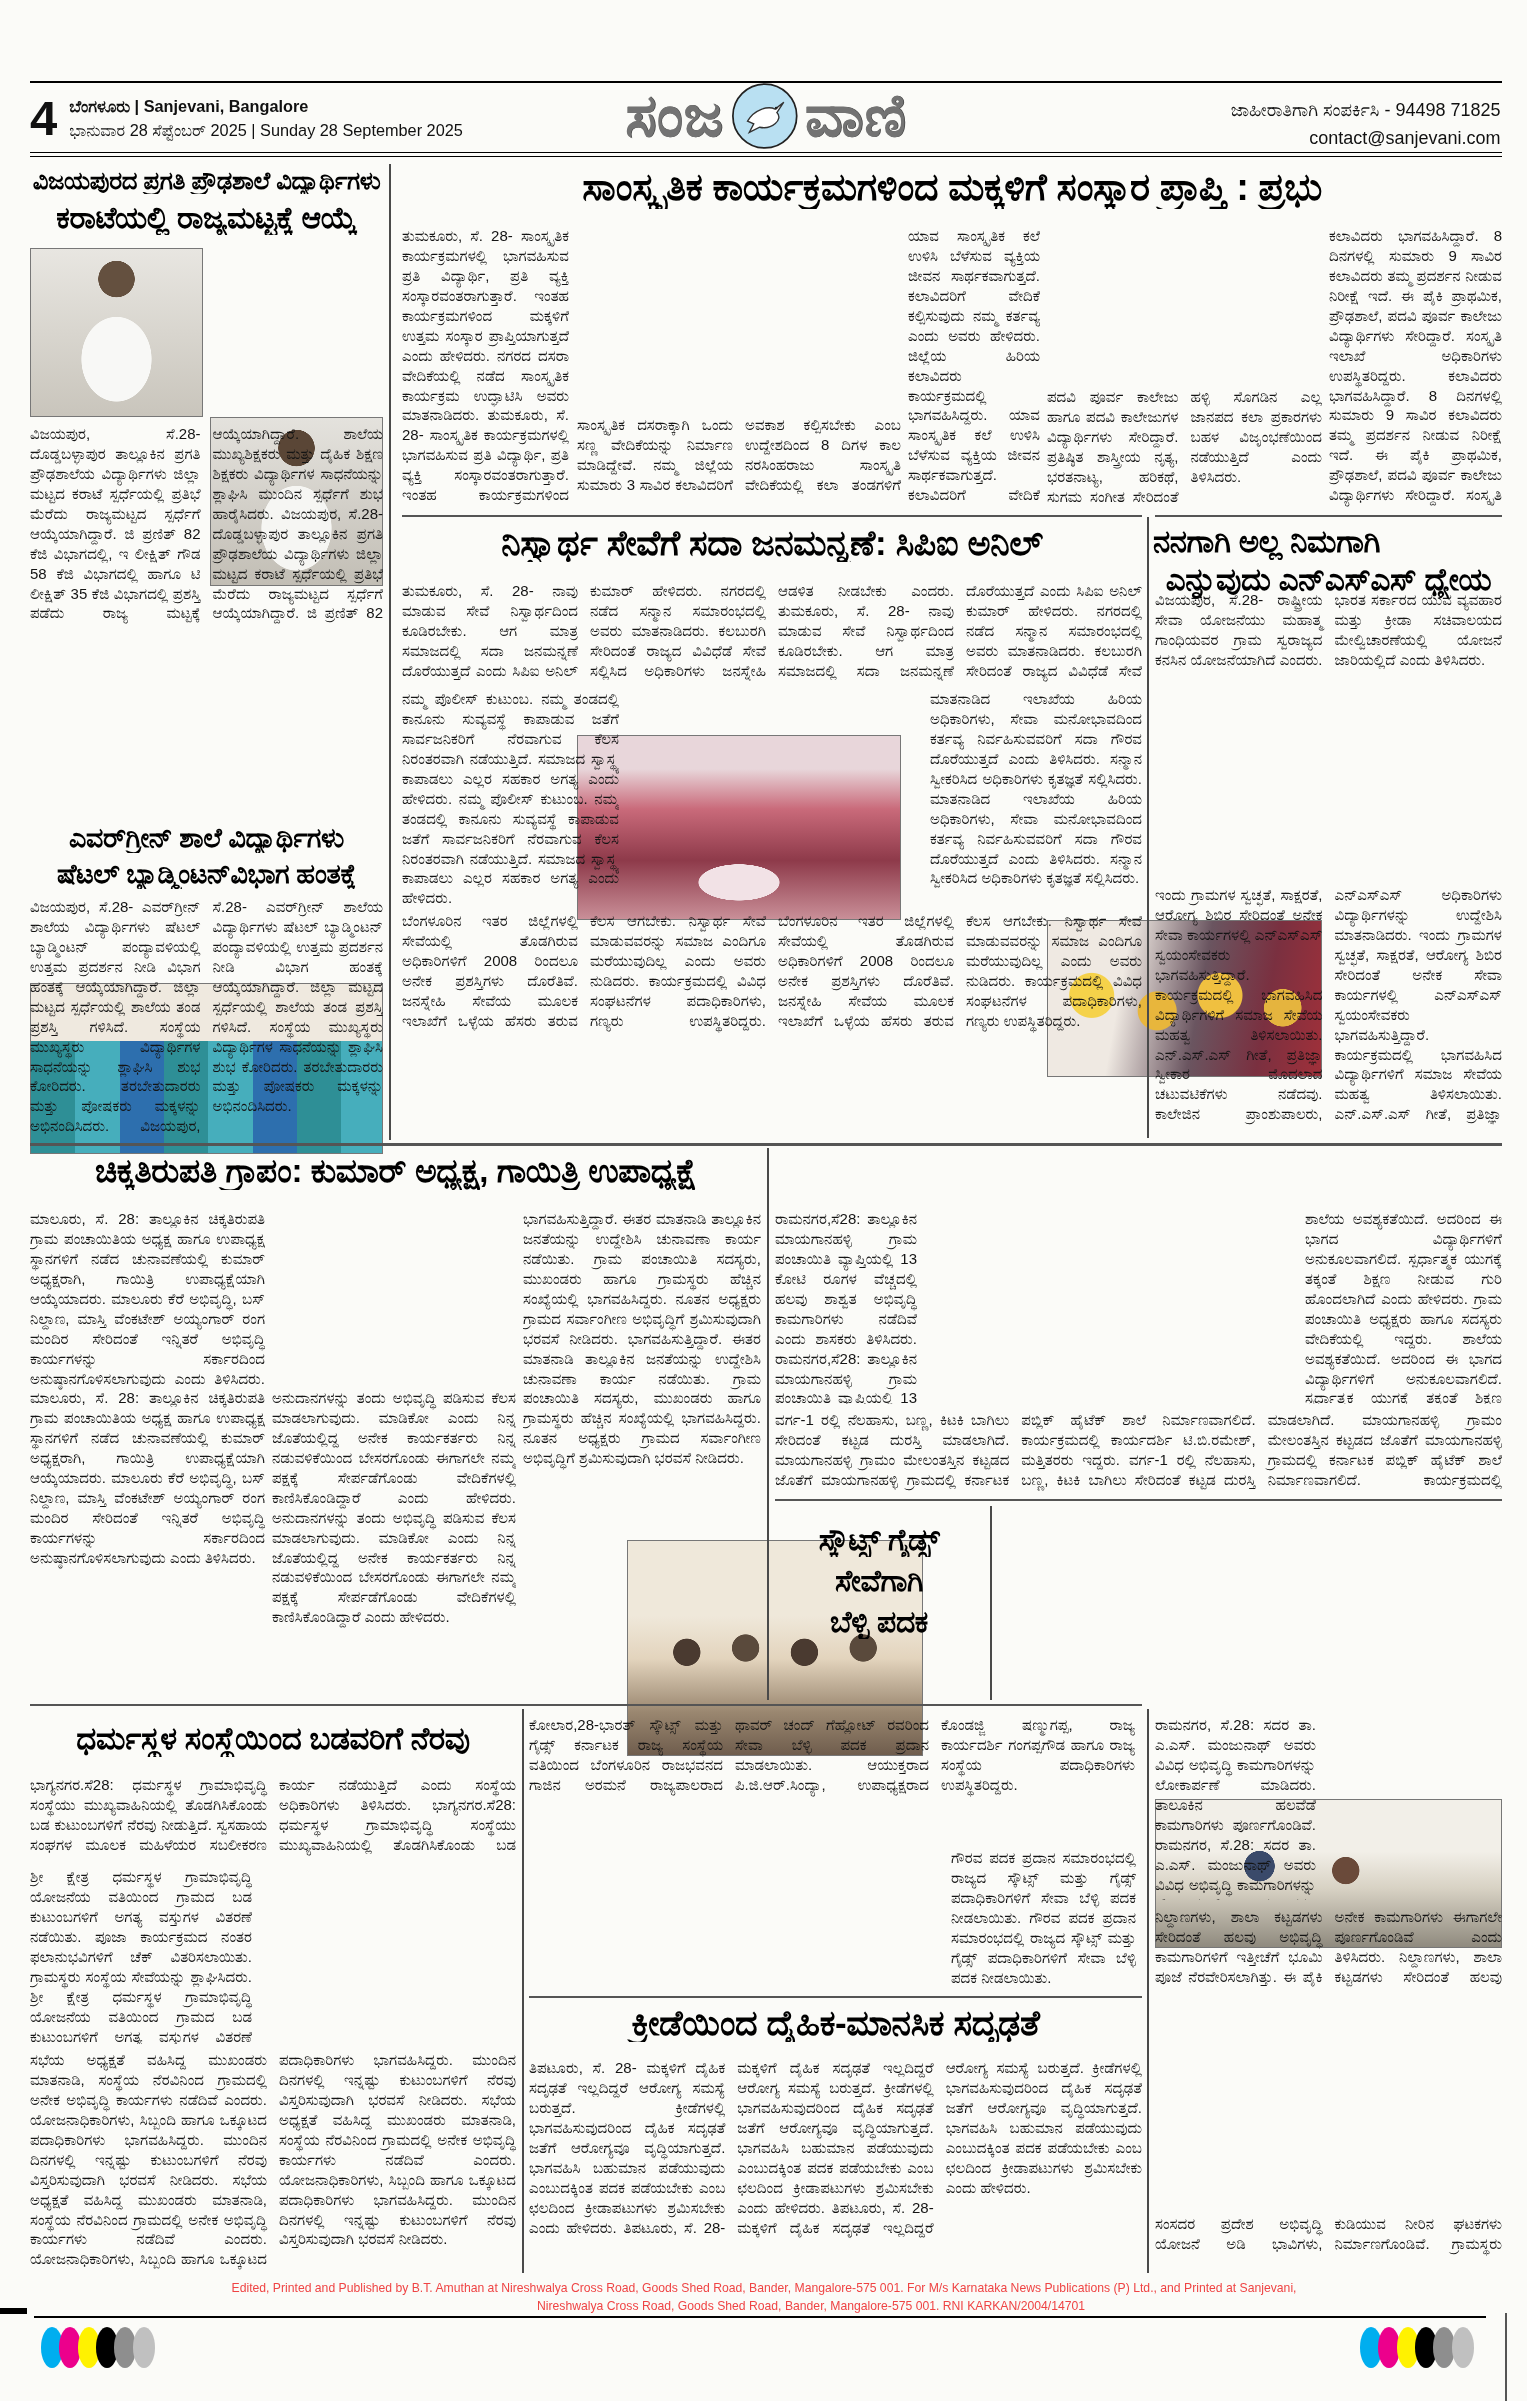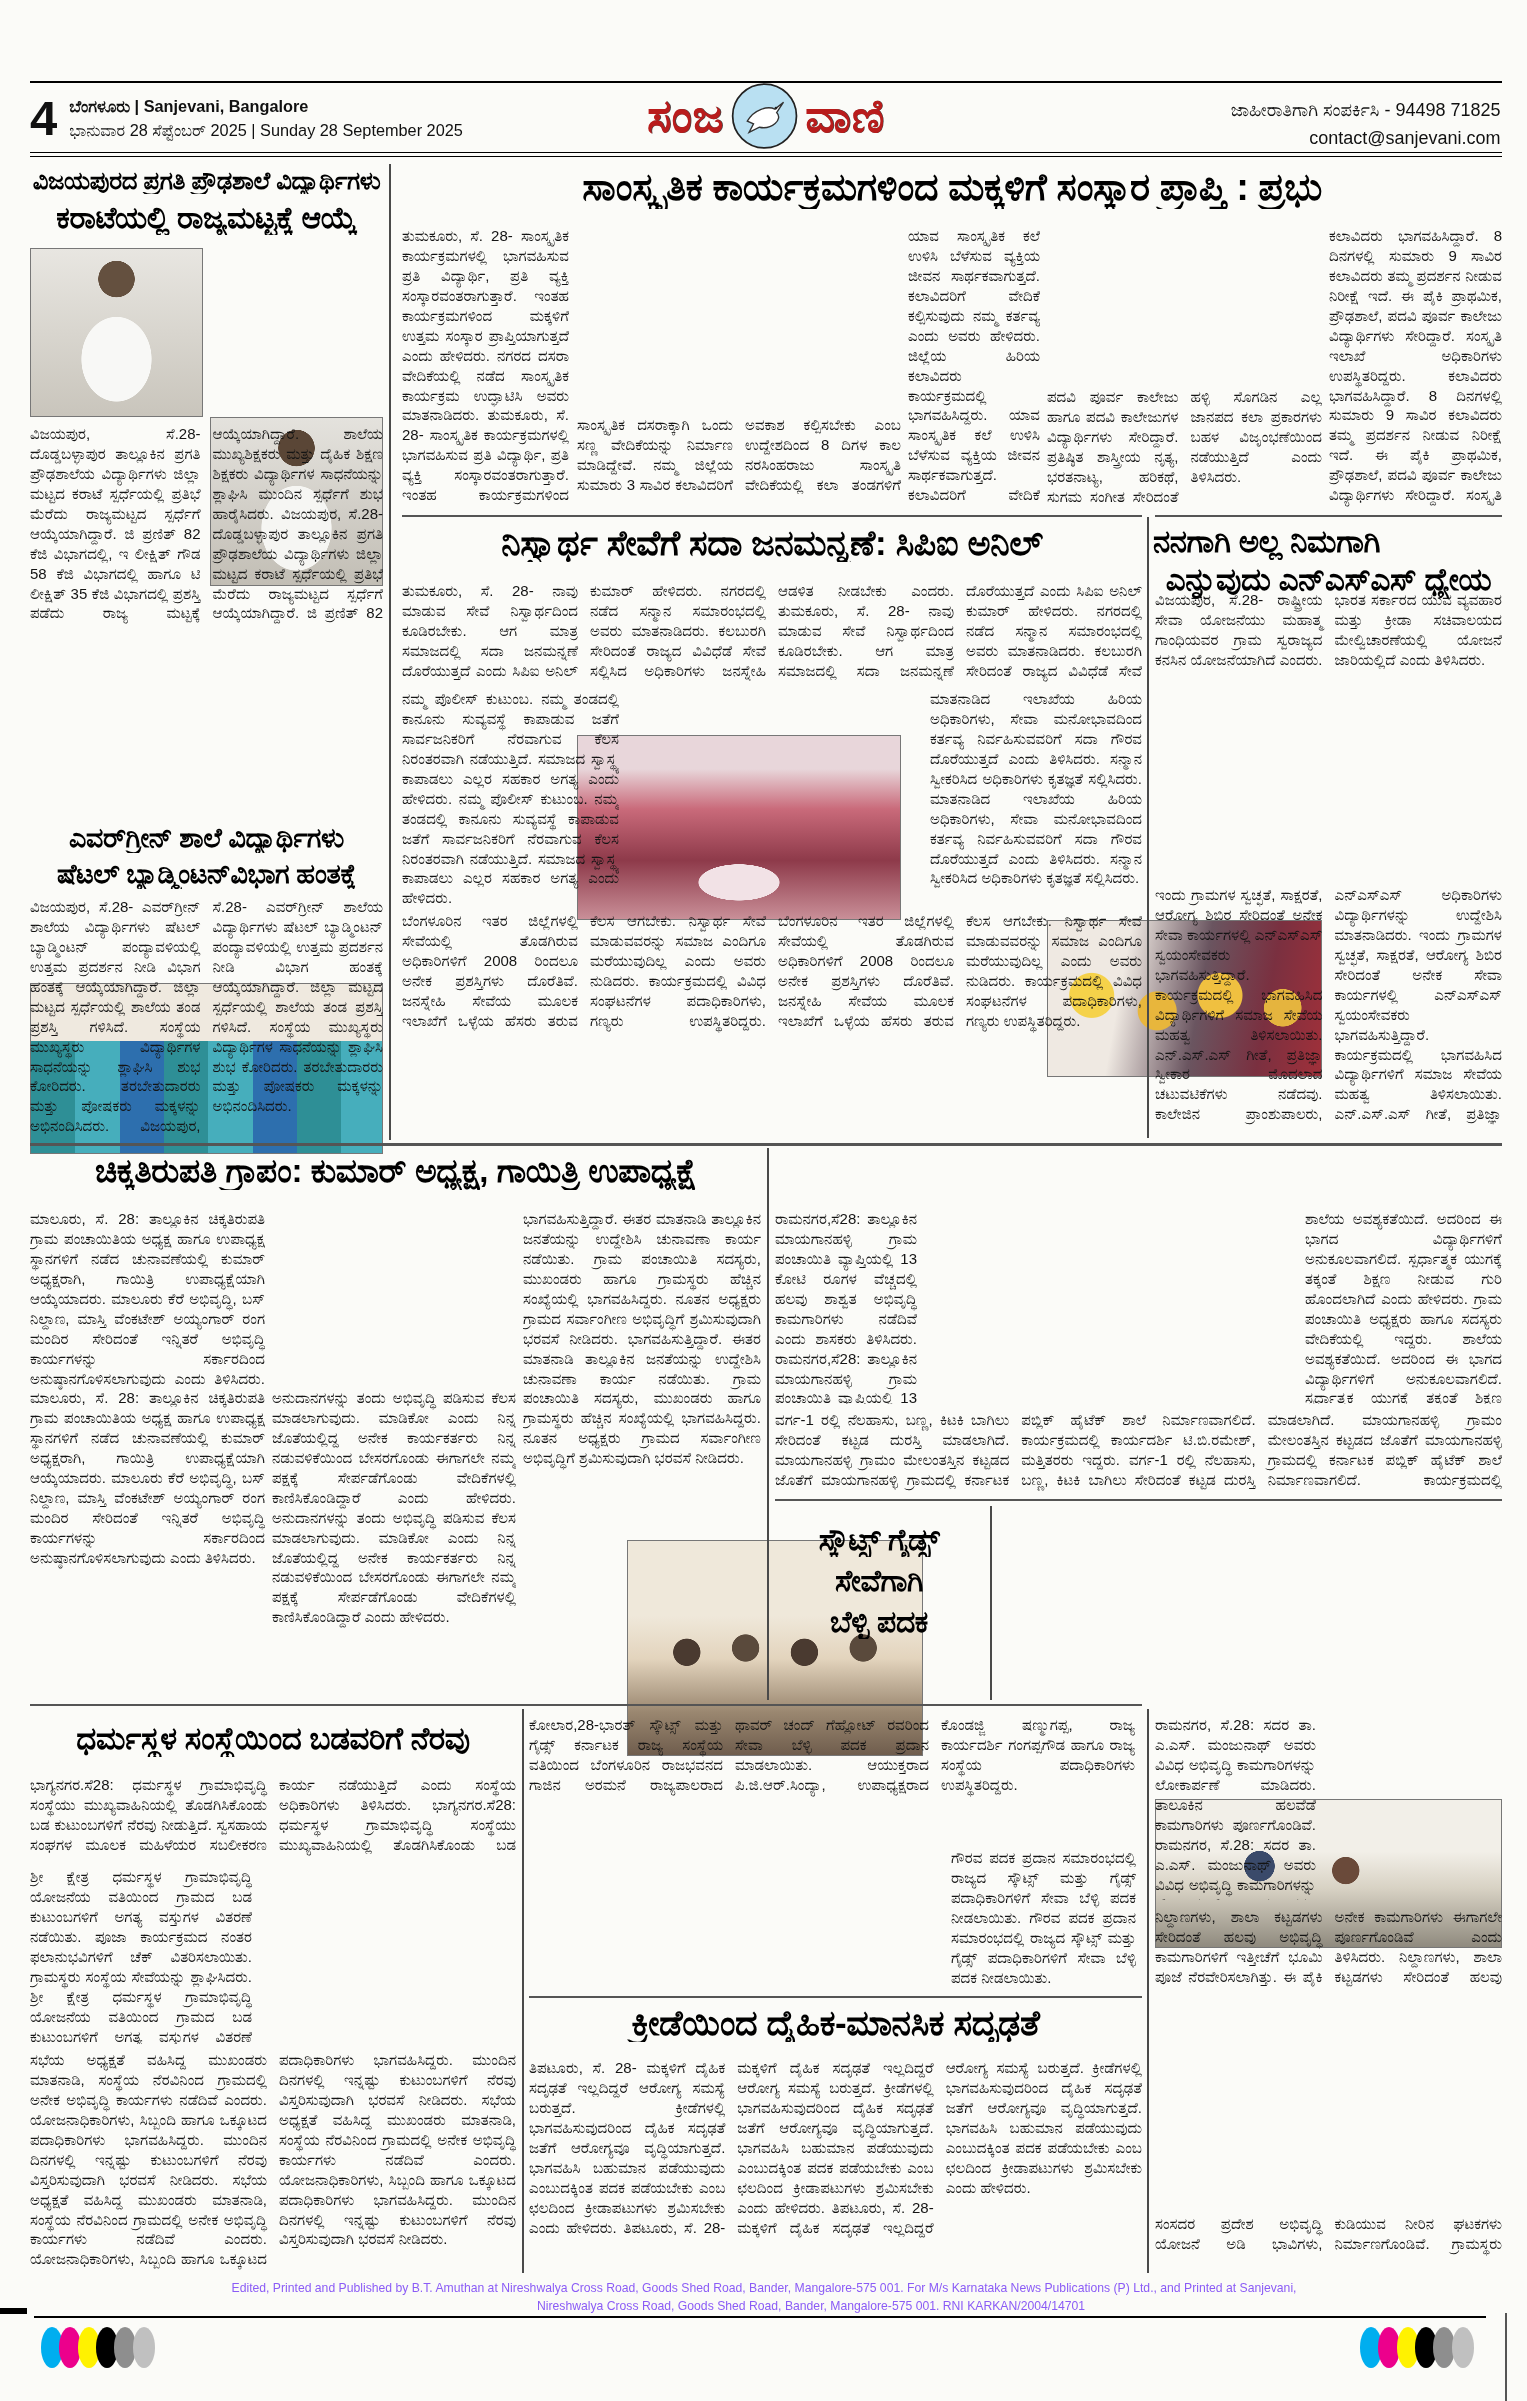--- a/index.html
+++ b/index.html
@@ -16,26 +16,26 @@
   .vrule{width:1.5px;background:#4a4a4a;}
   .hrule{background:#555;}
   .hrule-thin{background:#000;}
   
   #hdr{display:flex;align-items:center;}
   .pgnum{font-size:49px;font-weight:700;line-height:0.85;padding-right:12px;}
   .hdr-lines{font-size:16.3px;line-height:1.45;}
   .hdr-lines .l1{font-weight:700;}
   .masthead{position:absolute;left:50%;top:46%;transform:translate(-50%,-50%);
             display:flex;align-items:center;gap:6px;}
-  .mast-txt{font-size:46px;font-weight:800;letter-spacing:0.7px;color:#b91c1c;
+  .mast-txt{font-size:59px;font-weight:800;letter-spacing:0.7px;color:#737373;
             text-shadow:0.7px 0.7px 0 #444;}
   .dove{width:69px;height:69px;display:inline-block;}
   .hdr-right{position:absolute;right:1.5px;top:10.3px;text-align:right;font-size:18px;line-height:1.55;}
   
-  .imprint{width:100%;text-align:center;font-size:12.2px;color:#8b5cf6;}
+  .imprint{width:100%;text-align:center;font-size:12.2px;color:#ef4444;}
   .cmarks{display:flex;}
   .cmark{width:22px;height:41px;border-radius:50%;margin-right:-3.7px;}
   .c1{background:#00AEEF}.c2{background:#EC008C}.c3{background:#FFF200}
   .c4{background:#000000}.c5{background:#8E8E8E}.c6{background:#C0C0C0}
 </style>
 </head>
 <body>
 
 <div id="paper">
 

